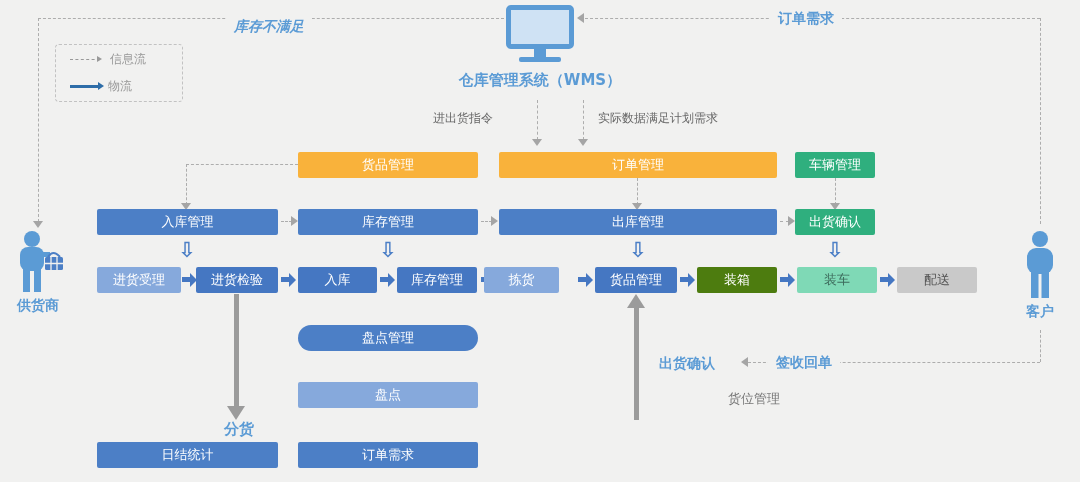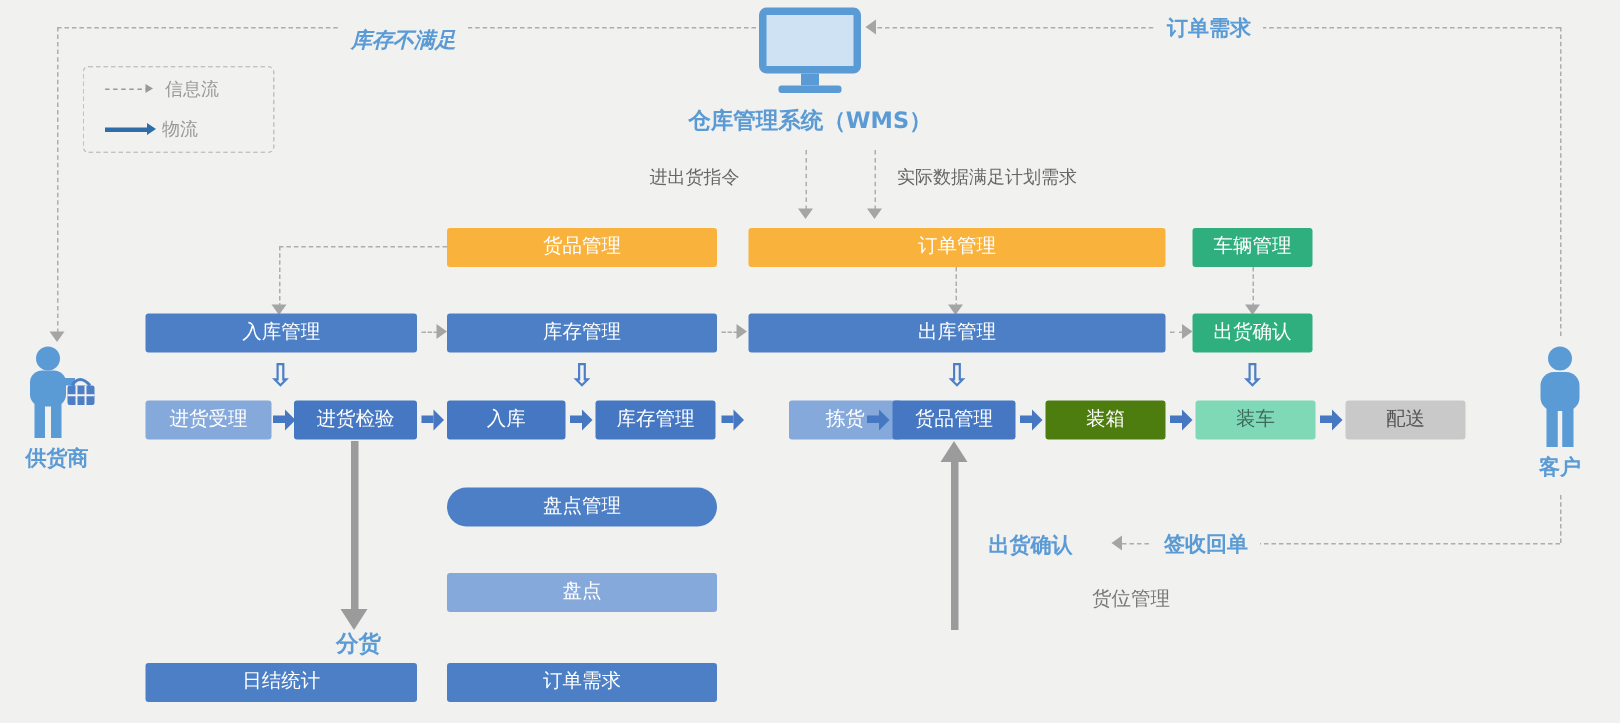--- a/index.html
+++ b/index.html
@@ -124,21 +124,21 @@
   <div class="hollow-arrow" style="left:825px;top:237px;">⇩</div>
 
   <div class="box c-light" style="left:97px;top:267px;width:84px;">进货受理</div>
   <div class="flow-arrow" style="left:182px;top:277px;"></div>
   <div class="box c-dark" style="left:196px;top:267px;width:82px;">进货检验</div>
   <div class="flow-arrow" style="left:281px;top:277px;"></div>
   <div class="box c-dark" style="left:298px;top:267px;width:79px;">入库</div>
   <div class="flow-arrow" style="left:380px;top:277px;"></div>
   <div class="box c-dark" style="left:397px;top:267px;width:80px;">库存管理</div>
   <div class="flow-arrow" style="left:481px;top:277px;"></div>
-  <div class="box c-light" style="left:526px;top:267px;width:75px;">拣货</div>
+  <div class="box c-light" style="left:484px;top:267px;width:75px;">拣货</div>
   <div class="flow-arrow" style="left:578px;top:277px;"></div>
   <div class="box c-dark" style="left:595px;top:267px;width:82px;">货品管理</div>
   <div class="flow-arrow" style="left:680px;top:277px;"></div>
   <div class="box c-mid" style="left:697px;top:267px;width:80px;">装箱</div>
   <div class="flow-arrow" style="left:780px;top:277px;"></div>
   <div class="box c-green-light" style="left:797px;top:267px;width:80px;">装车</div>
   <div class="flow-arrow" style="left:880px;top:277px;"></div>
   <div class="box c-gray" style="left:897px;top:267px;width:80px;">配送</div>
 
   <div class="actor" style="left:12px;top:230px;">

